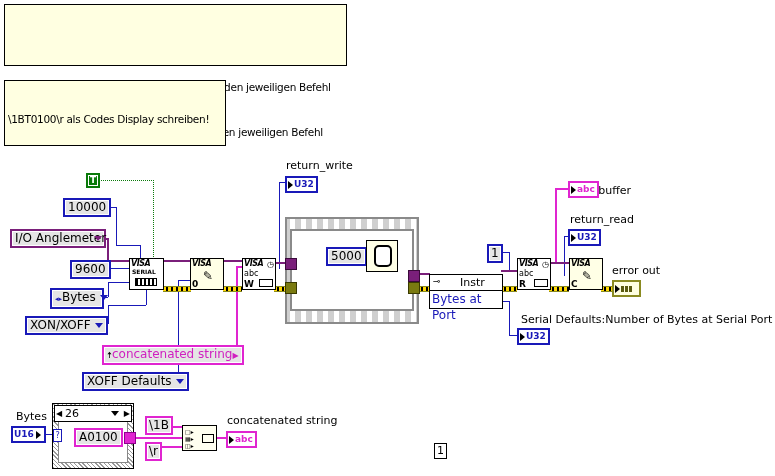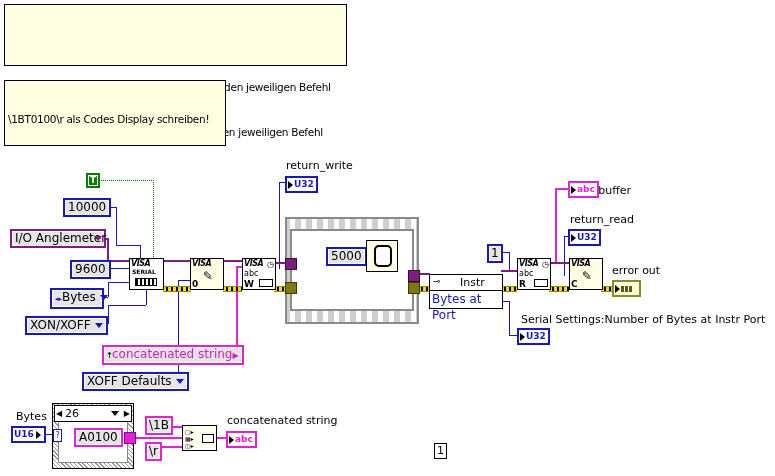--- a/index.html
+++ b/index.html
@@ -194,21 +194,21 @@
   <span class="arr"></span><span>abc</span>
 </div>
 <div class="label" style="left:570px;top:213px;">return_read</div>
 <div class="ind" style="left:568px;top:229px;">
   <span class="arr"></span><span>U32</span>
 </div>
 <div class="label" style="left:612px;top:264px;">error out</div>
 <div class="ind err" style="left:612px;top:280px;">
   <span class="arr"></span><span style="display:inline-block;width:12px;height:6px;background:repeating-linear-gradient(90deg,#5a5a10 0 3px,#ffffe0 3px 4px);vertical-align:middle;"></span>
 </div>
-<div class="label" style="left:521px;top:313px;">Serial Settings:Number of Bytes at Instr Port</div>
+<div class="label" style="left:521px;top:313px;">Serial Defaults:Number of Bytes at Serial Port</div>
 <div class="ind" style="left:517px;top:328px;">
   <span class="arr"></span><span>U32</span>
 </div>
 
 <div class="label" style="left:16px;top:410px;">Bytes</div>
 <div class="ind" style="left:11px;top:426px;">
   <span>U16</span><span class="arr" style="margin-left:2px;"></span>
 </div>
 
 <div class="frame" style="left:52px;top:403px;width:80px;height:64px;background:repeating-linear-gradient(45deg,#999 0 1px,#fff 1px 3px);border:1px solid #000;"></div>

